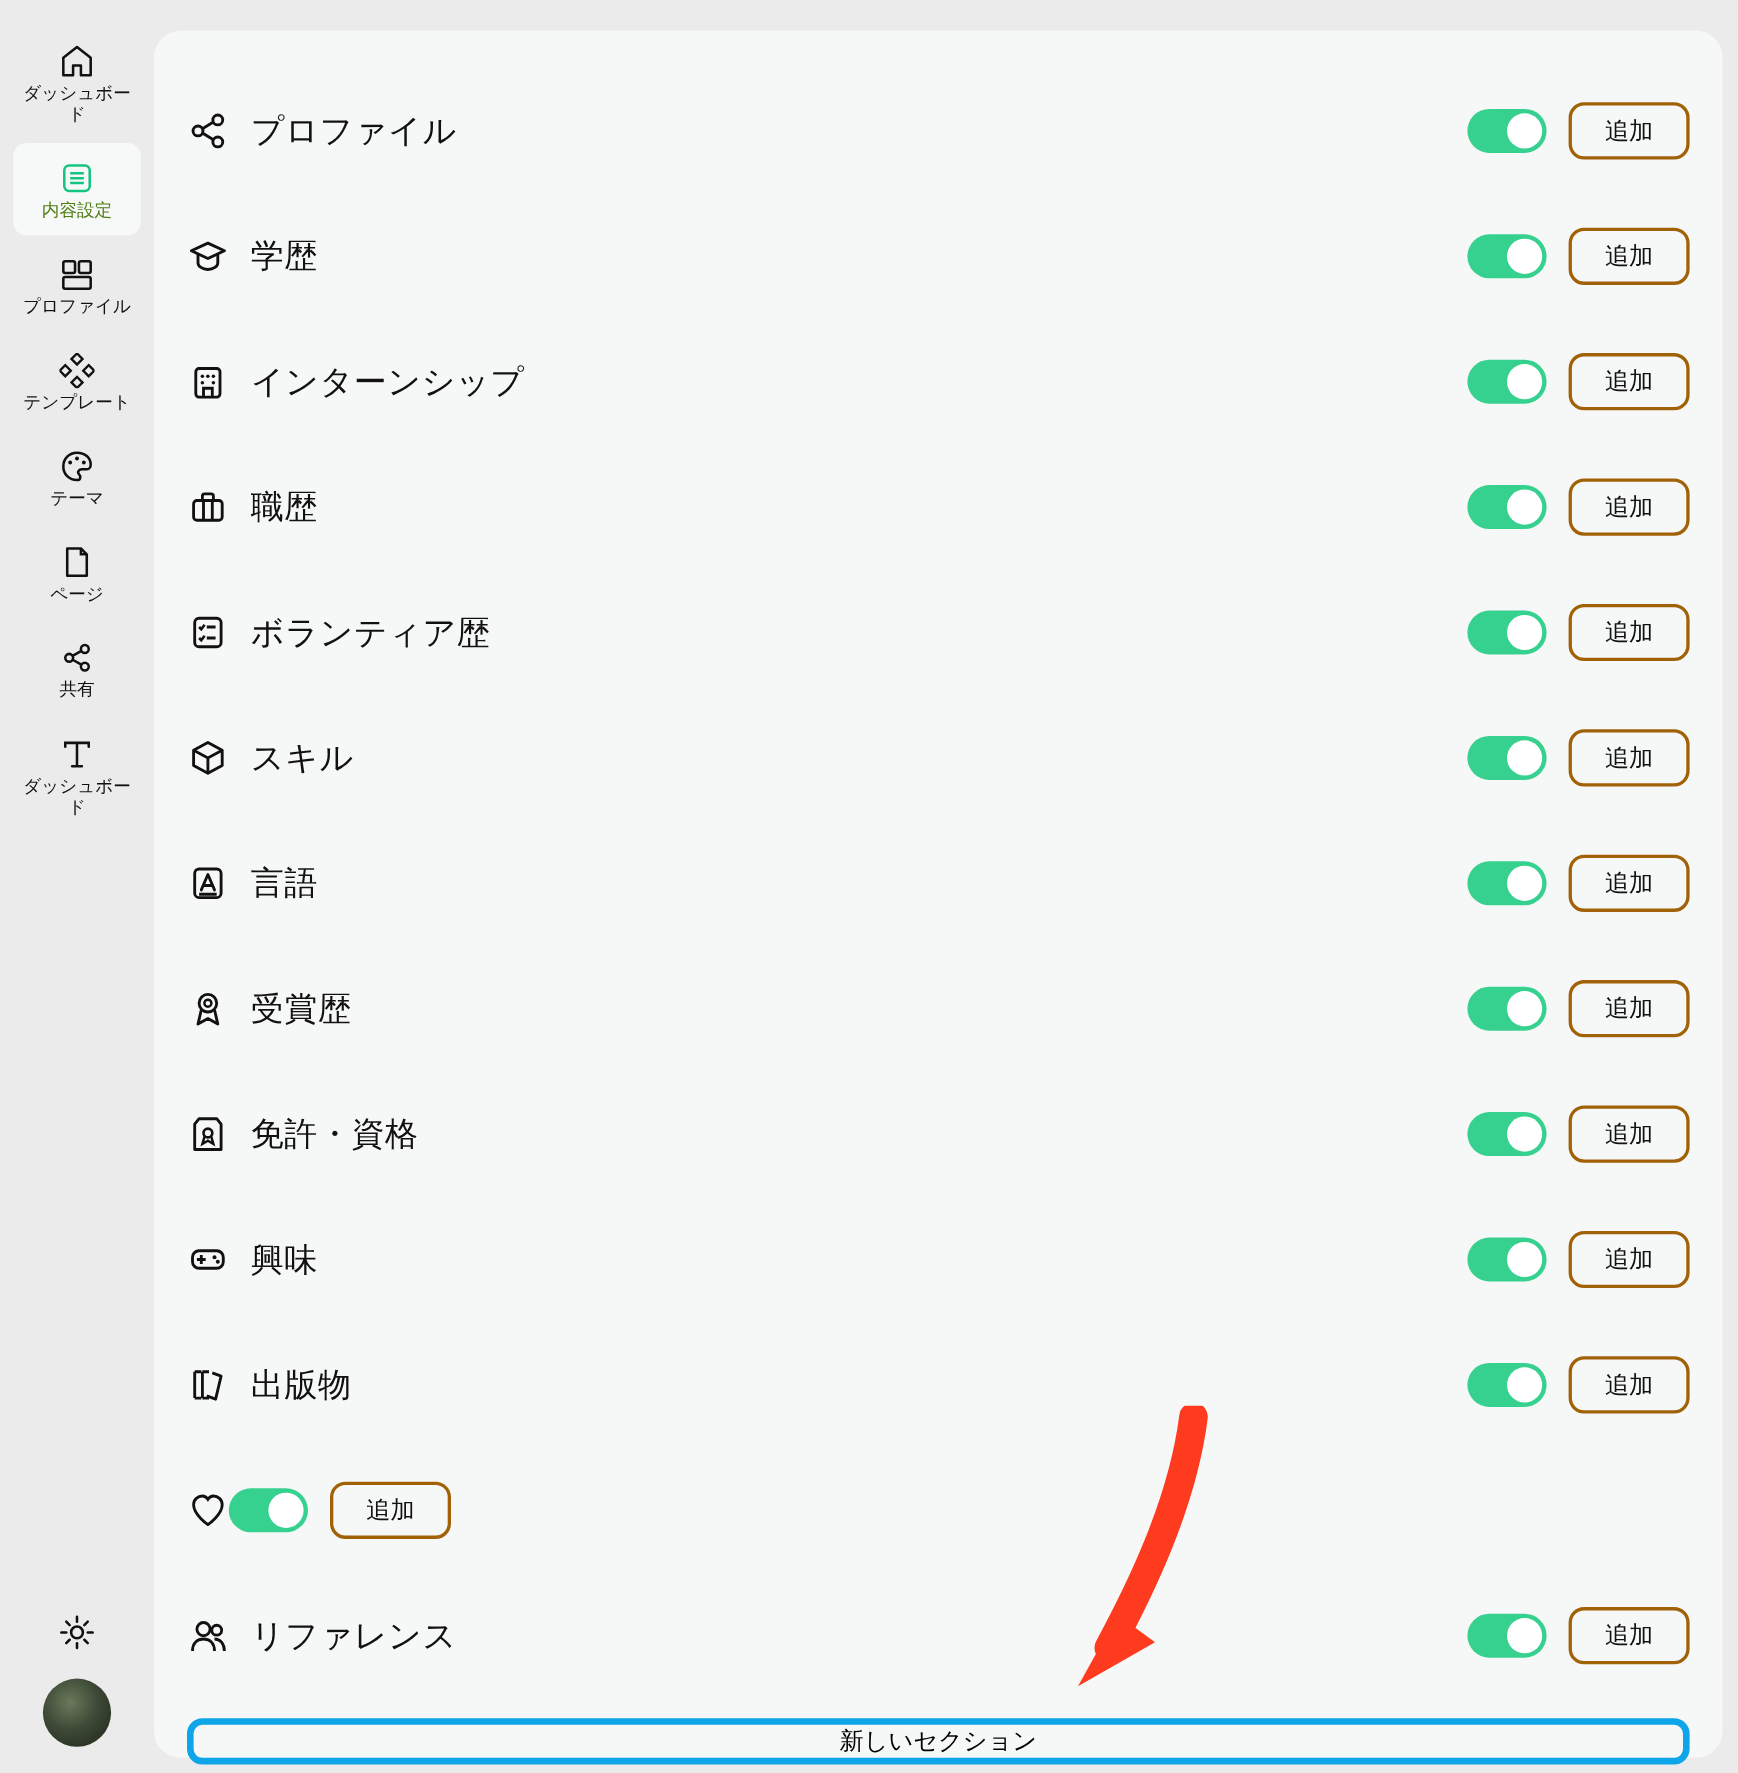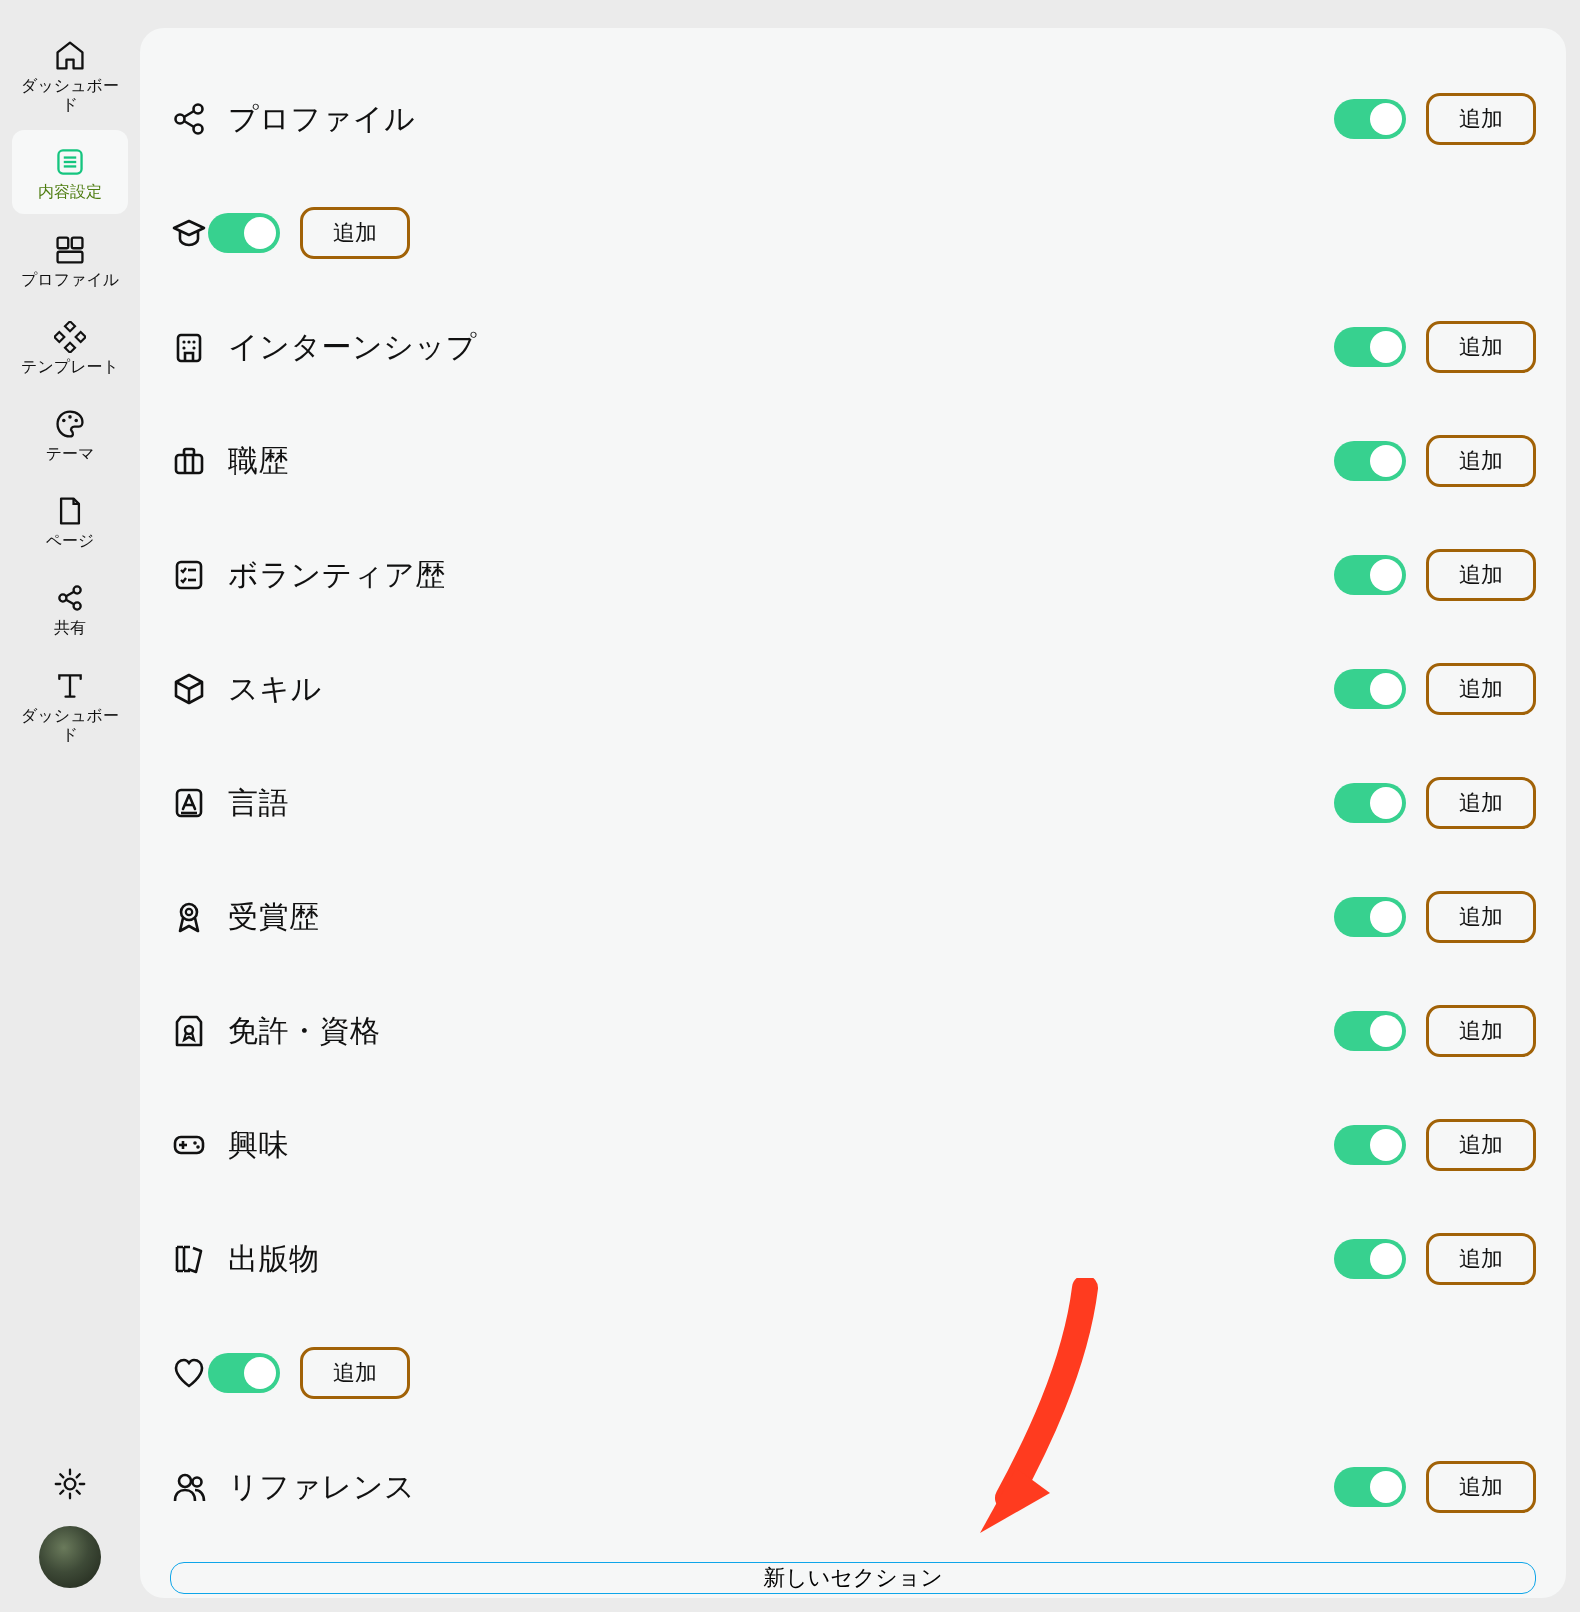--- a/index.html
+++ b/index.html
@@ -133,21 +133,21 @@
     background: #f6f7f7;
     font-size: 22px;
     color: #111;
     cursor: pointer;
     display: flex; align-items: center; justify-content: center;
   }
   .new-section-btn {
     margin-top: 18px;
     height: 56px;
     width: 100%;
-    border: 1px solid #0ea5e9;
+    border: 6px solid #0ea5e9;
     border-radius: 14px;
     background: #f6f7f7;
     font-size: 22px;
     cursor: pointer;
     display: flex; align-items: center; justify-content: center;
   }
 
   .arrow-annotation {
     position: absolute;
     left: 840px;
@@ -384,20 +384,21 @@
           <button class="add-btn">
             <span>追加</span>
           </button>
         </div>
         <div class="section-row">
           <span class="section-icon">
             <svg viewBox="0 0 36 36">
               <use href="#i-grad"></use>
             </svg>
           </span>
+          <span class="section-label">学歴</span>
           <div class="toggle">
             <div class="knob"></div>
           </div>
           <button class="add-btn">
             <span>追加</span>
           </button>
         </div>
         <div class="section-row">
           <span class="section-icon">
             <svg viewBox="0 0 36 36">

